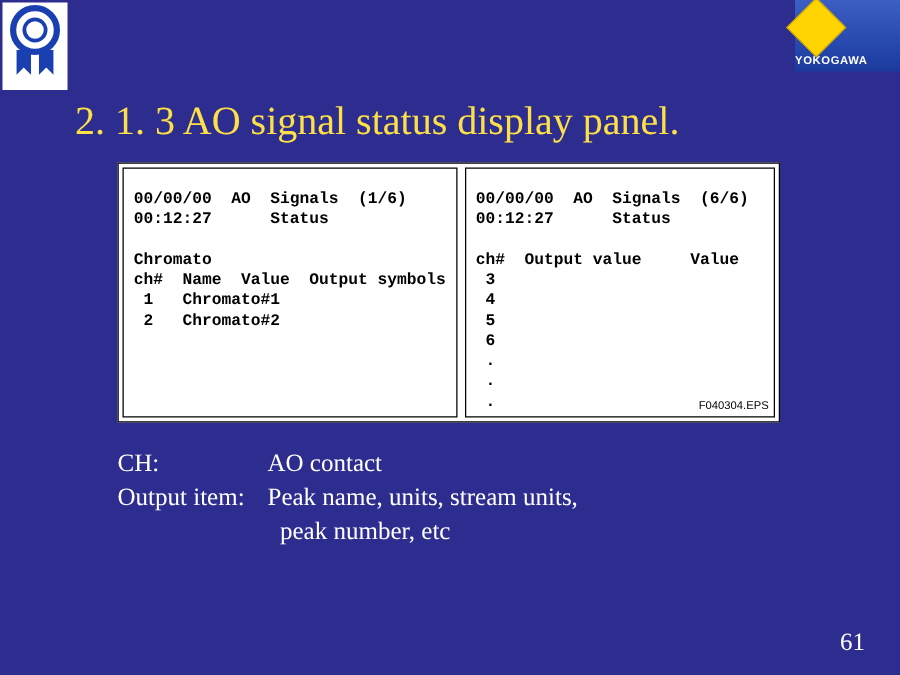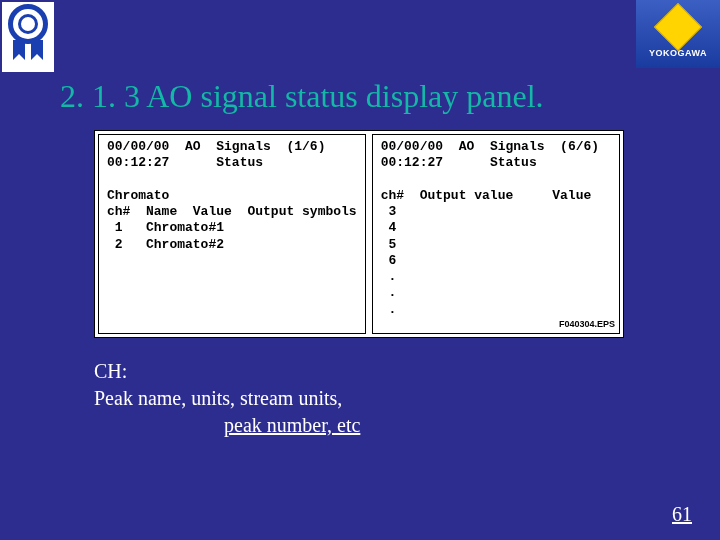--- a/index.html
+++ b/index.html
@@ -36,91 +36,90 @@
   .ribbon-logo .tails {
     display:flex; gap:6px; margin-top:-4px;
   }
   .ribbon-logo .tails span {
     width: 12px; height: 20px; background:#1a3fb0;
     clip-path: polygon(0 0,100% 0,100% 100%,50% 70%,0 100%);
   }
   .yokogawa-logo {
     position: absolute;
     top: 0; right: 0;
-    width: 84px; height: 68px;
+    width: 84px; height: 57px;
     background: linear-gradient(#3c5fc4,#1a3a9e);
-    display:flex;flex-direction:column;align-items:center;justify-content:center;
+    display:flex;flex-direction:column;align-items:flex-start;justify-content:center;
   }
   .yokogawa-logo .diamond {
     width: 34px; height: 34px;
     background: #ffd400;
     transform: rotate(45deg);
     border: 1px solid #cfa800;
     margin-bottom: 4px;
   }
   .yokogawa-logo .brand {
     color:#fff; font-family: Arial, sans-serif; font-size:9px; font-weight:bold; letter-spacing:0.5px;
   }
   .title {
     position:absolute;
     top: 78px;
     left: 60px;
-    color: #14b8a6;
+    color: #fde047;
     font-size: 32px;
   }
   .screens {
     position:absolute;
     top: 130px;
     left: 94px;
     display:flex;
     width: 530px;
     height: 208px;
     background:#fff;
     border:1px solid #000;
   }
   .screen {
     flex:1;
     border:1px solid #000;
     margin:3px;
-    padding:4px 8px;
+    padding:16px 8px;
     font-family: "Courier New", monospace;
     font-size: 13px;
     font-weight: bold;
     color:#000;
     line-height: 1.25;
     white-space: pre;
     position:relative;
   }
   .screen .corner {
     position:absolute;
     right:4px;
     bottom:3px;
     font-family: Arial,sans-serif;
     font-size:9px;
-    font-weight:bold;
+    font-weight:normal;
   }
   .legend {
     position:absolute;
     top: 358px;
     left: 94px;
     color:#fff;
     font-size: 20px;
     line-height: 1.35;
   }
   .legend .row { display:flex; }
   .legend .lab { width: 120px; }
-  .legend .indent { padding-left: 130px; text-decoration: underline; }
+  .legend .indent { padding-left: 130px; }
   .legend .yellow { color: #ffd400; }
   .pagenum {
     position:absolute;
     right: 28px;
     bottom: 14px;
     color:#fff;
     font-size: 20px;
-    text-decoration: underline;
   }
 </style>
 </head>
 <body>
 
 <div class="ribbon-logo">
   <div class="circ">
       <div class="inner"></div>
     </div>
   <div class="tails">
@@ -155,20 +154,22 @@
 <span> 6</span>
 <span> .</span>
 <span> .</span>
 <span> .</span>
 <span class="corner">F040304.EPS</span></div>
 </div>
 
 <div class="legend">
   <div class="row">
     <span class="lab">CH:</span>
+    <span>AO contact</span>
   </div>
   <div class="row">
+    <span class="lab">Output item:</span>
     <span>Peak name, units, stream units,</span>
   </div>
   <div class="indent">peak number, etc</div>
 </div>
 
 <div class="pagenum">61</div>
 
 </body></html>

